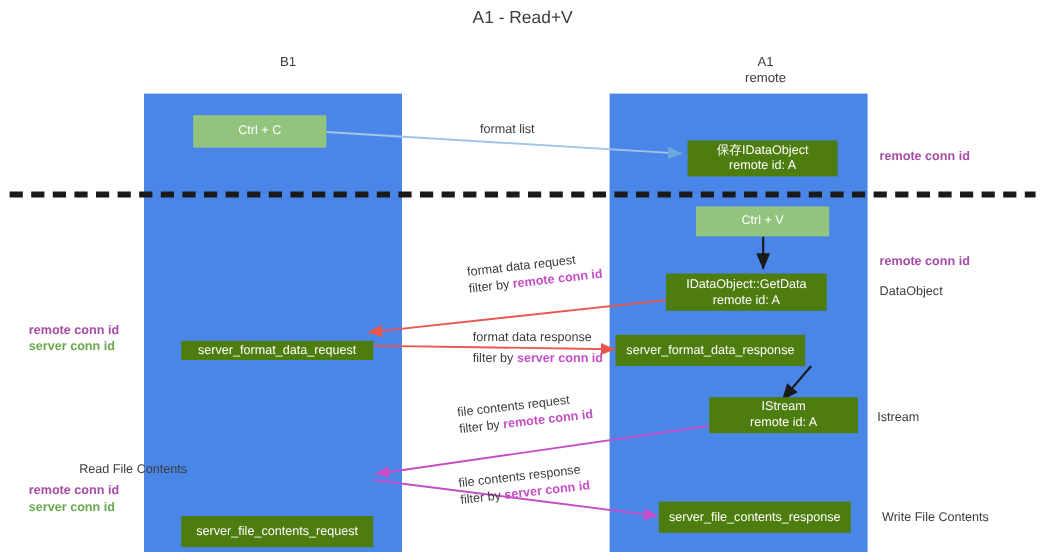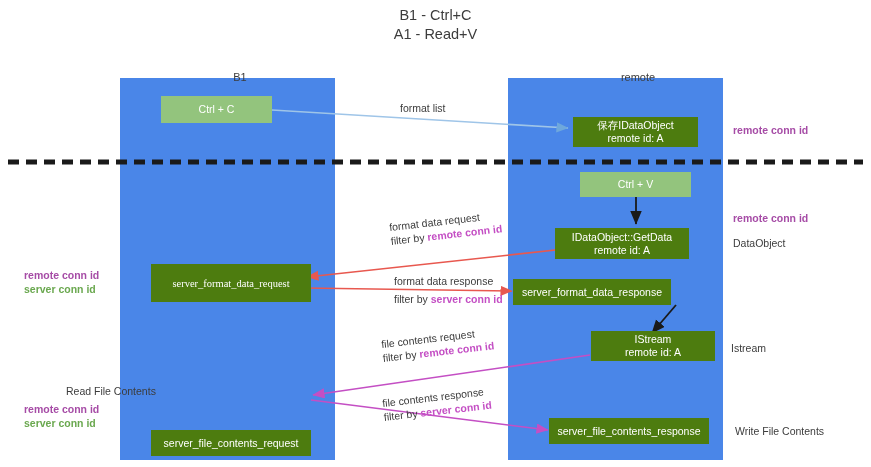--- a/index.html
+++ b/index.html
@@ -32,21 +32,20 @@
     line-height: 19px;
     color: #3c3c3c;
   }
 
   
   .lane-header {
     text-align: center;
     font-size: 11px;
     line-height: 13px;
     color: #3c3c3c;
-    margin-top: 25px;
   }
   #lane-header-b1 { left: 150px; top: 46px; width: 180px; }
   #lane-header-a1 { left: 548px; top: 46px; width: 180px; }
 
   
   .node {
     box-sizing: border-box;
     display: flex;
     flex-direction: column;
     align-items: center;
@@ -115,28 +114,28 @@
   <path d="M305,288 L512,291" stroke="#e8584f" stroke-width="1.6" fill="none" marker-end="url(#ah-red)"></path>
 
   <path d="M676,305 L652,333" stroke="#1a1a1a" stroke-width="1.8" fill="none" marker-end="url(#ah-blk)"></path>
 
   <path d="M590,355 L313,395" stroke="#c44fc4" stroke-width="1.6" fill="none" marker-end="url(#ah-mag)"></path>
 
   <path d="M311,400 L548,430" stroke="#c44fc4" stroke-width="1.6" fill="none" marker-end="url(#ah-mag)"></path>
 </svg>
 
 <div class="abs" id="title">
-  <div>B1 - Ctrl+C</div>
   <div>A1 - Read+V</div>
 </div>
 
 <div class="abs lane-header" id="lane-header-b1">
   <div>B1</div>
 </div>
 <div class="abs lane-header" id="lane-header-a1">
+  <div>A1</div>
   <div>remote</div>
 </div>
 
 <div class="abs node green" style="left:161px; top:96px; width:111px; height:27px;">
   <span>Ctrl + C</span>
 </div>
 
 <div class="abs node orange" style="left:573px; top:117px; width:125px; height:30px;">
   <span>保存IDataObject</span>
   <span>remote id: A</span>
@@ -144,21 +143,21 @@
 
 <div class="abs node green" style="left:580px; top:172px; width:111px; height:25px;">
   <span>Ctrl + V</span>
 </div>
 
 <div class="abs node orange" style="left:555px; top:228px; width:134px; height:31px;">
   <span>IDataObject::GetData</span>
   <span>remote id: A</span>
 </div>
 
-<div class="abs node orange" style="left:151px; top:264px; width:160px; height:38px;font-family:Liberation Serif, serif;">
+<div class="abs node orange" style="left:151px; top:284px; width:160px; height:16px;">
   <span>server_format_data_request</span>
 </div>
 
 <div class="abs node orange" style="left:513px; top:279px; width:158px; height:26px;">
   <span>server_format_data_response</span>
 </div>
 
 <div class="abs node orange" style="left:591px; top:331px; width:124px; height:30px;">
   <span>IStream</span>
   <span>remote id: A</span>

